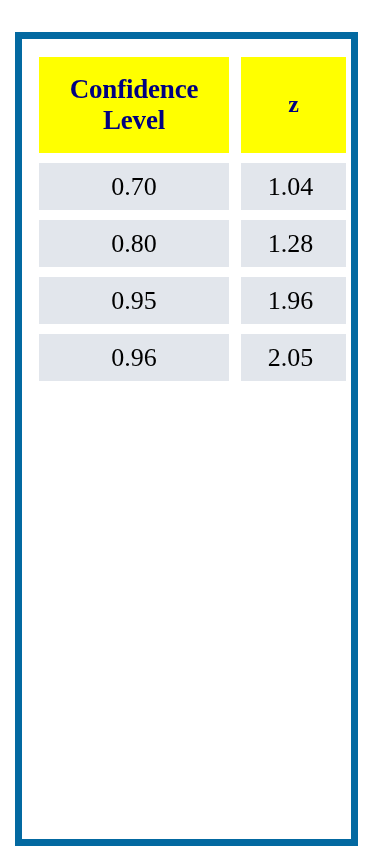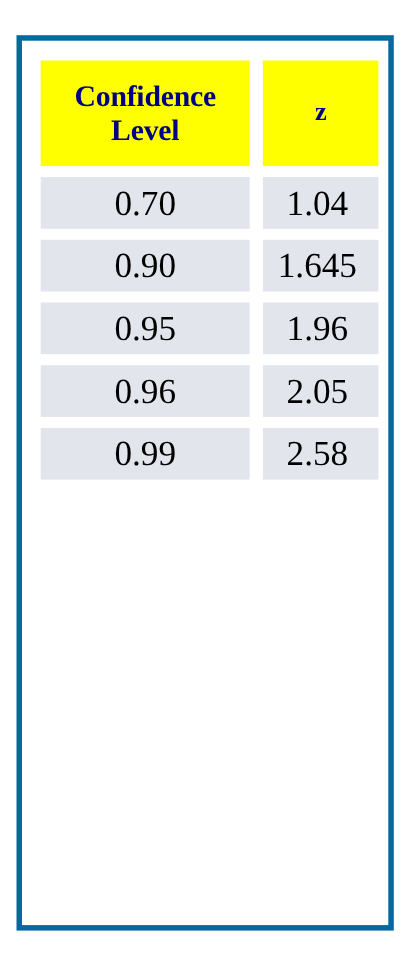--- a/index.html
+++ b/index.html
@@ -15,21 +15,21 @@
   }
 
   
   .table-frame {
     position: absolute;
     left: 15px;
     top: 32px;
     width: 343px;
     height: 814px;
     box-sizing: border-box;
-    border: 5px solid #0369a1;
+    border: 7px solid #0369a1;
     background: #ffffff;
   }
 
   .table-inner {
     position: absolute;
     left: 17px;
     top: 18px;
     width: 307px;
   }
 
@@ -70,21 +70,21 @@
   }
 
   th.header-z {
     font-size: 24px;
   }
 
   
   .ztable td {
     background: #e2e6ec;
     color: #000000;
-    font-size: 32px;
+    font-size: 26px;
     height: 47px;
     font-weight: normal;
   }
 
   td.cell-z {
     padding-right: 6px;
     font-family: Liberation Serif, serif;
   }
 </style>
 </head>
@@ -102,31 +102,27 @@
           <th class="header-confidence">Confidence Level</th>
           <th class="header-z">z</th>
         </tr>
       </thead>
       <tbody id="table-body">
           <tr>
             <td class="cell-confidence">0.70</td>
             <td class="cell-z">1.04</td>
           </tr>
           <tr>
-            <td class="cell-confidence">0.90</td>
-            <td class="cell-z">1.645</td>
+            <td class="cell-confidence">0.80</td>
+            <td class="cell-z">1.28</td>
           </tr>
           <tr>
             <td class="cell-confidence">0.95</td>
             <td class="cell-z">1.96</td>
           </tr>
           <tr>
             <td class="cell-confidence">0.96</td>
             <td class="cell-z">2.05</td>
           </tr>
-          <tr>
-            <td class="cell-confidence">0.99</td>
-            <td class="cell-z">2.58</td>
-          </tr>
         </tbody>
     </table>
   </div>
 </div>
 
 </body></html>

